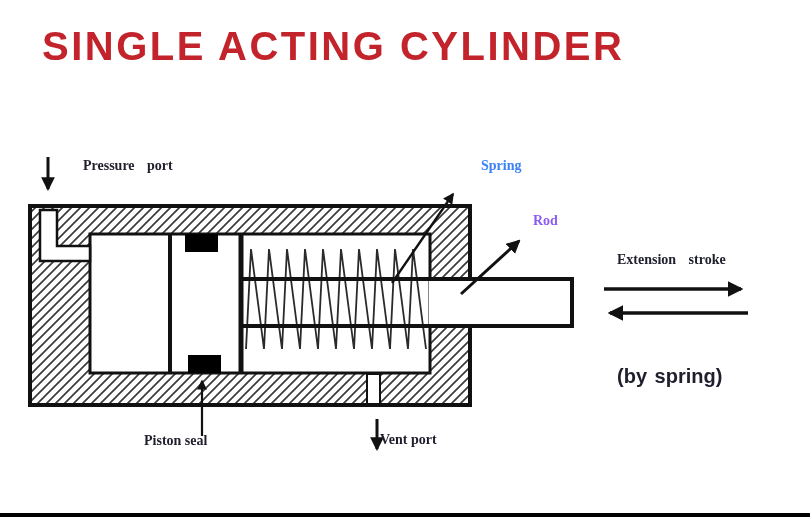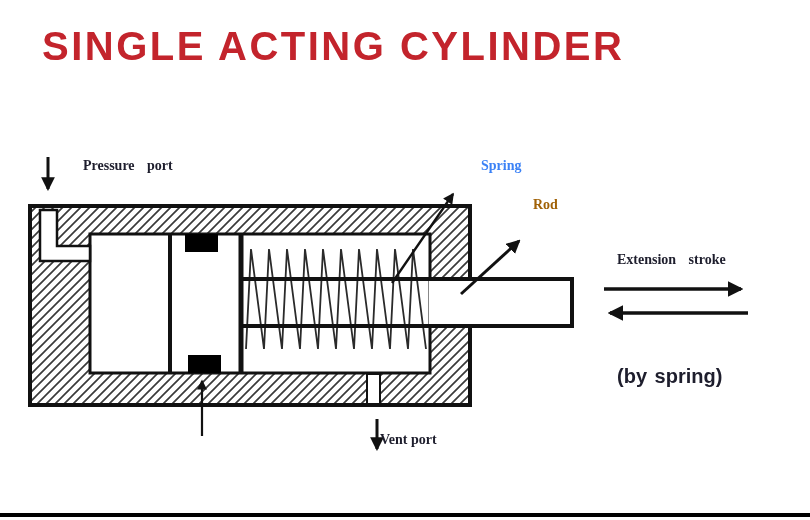--- a/index.html
+++ b/index.html
@@ -70,24 +70,25 @@
     <line x1="604" y1="289" x2="741" y2="289" stroke="#111" stroke-width="3.4" marker-end="url(#ah)"></line>
     <line x1="748" y1="313" x2="610" y2="313" stroke="#111" stroke-width="3.4" marker-end="url(#ah)"></line>
     <line x1="202" y1="436" x2="202" y2="381" stroke="#111" stroke-width="2.2" marker-end="url(#ah)"></line>
     <line x1="377" y1="419" x2="377" y2="449" stroke="#111" stroke-width="3" marker-end="url(#ah)"></line>
   </svg>
 
   <div class="dlabel wide-words" style="left: 83px; top: 158px; color: rgb(30, 30, 45);">Pressure port</div>
 
   <div class="dlabel" style="left: 441px; top: 158px; color: #3b82f6; margin-left: 40px;">Spring</div>
 
-  <div class="dlabel" style="left: 533px; top: 197px; color: #a16207;">Rod</div>
+  <div class="dlabel" style="left: 533px; top: 213px; color: #8b5cf6;">Rod</div>
 
   <div class="dlabel wide-words" style="left: 617px; top: 252px; color: rgb(30, 30, 45); text-align: right;">Extension stroke</div>
 
 
   <div class="dlabel sans-note" style="left: 617px; top: 365px; color: rgb(30, 30, 45);">(by spring)</div>
 
+  <div class="dlabel" style="left: 144px; top: 433px; color: rgb(30, 30, 45);">Piston seal</div>
 
   <div class="dlabel" style="left: 380px; top: 432px; color: rgb(30, 30, 45);">Vent port</div>
 
   <div id="bottom-rule"></div>
 </div>
 
 </body></html>

